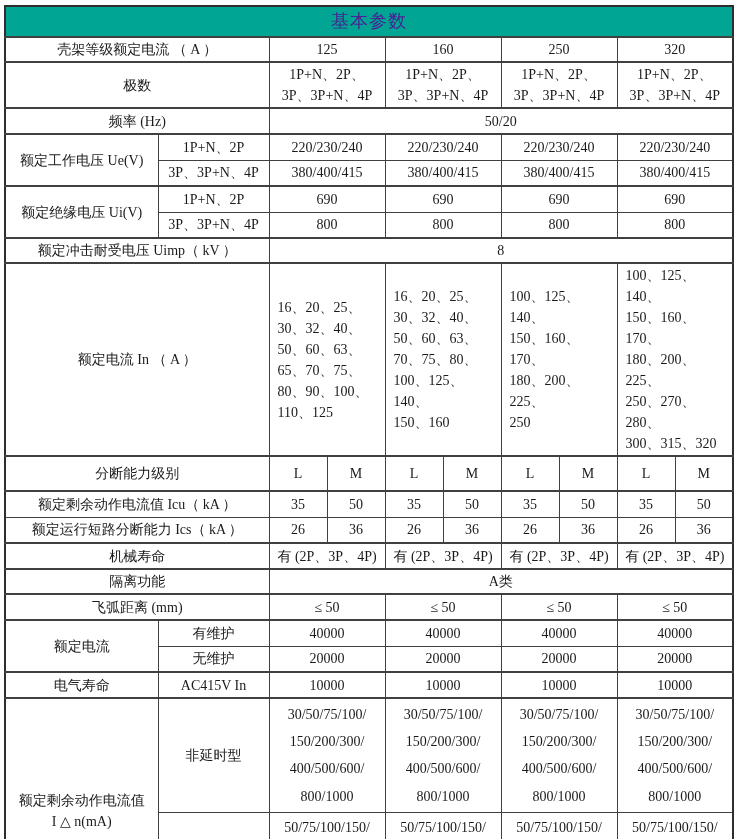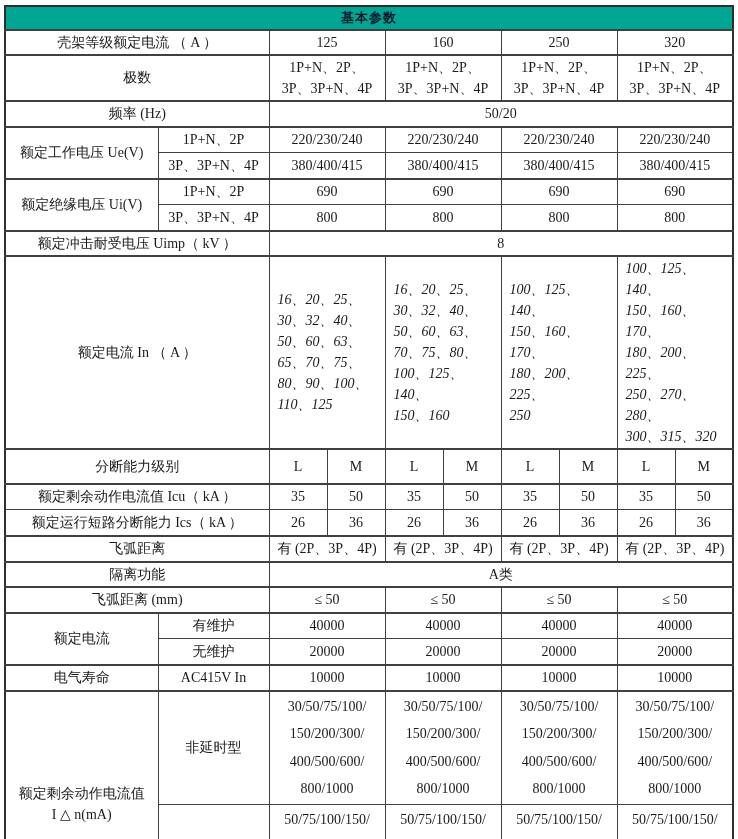--- a/index.html
+++ b/index.html
@@ -15,24 +15,24 @@
   }
   td,th{
     border:1px solid #404040;
     text-align:center;vertical-align:middle;
     font-size:14px;padding:1px 4px;
     white-space:pre-line;line-height:1.5;
     overflow:hidden;
   }
   tr.grp td{border-top-width:2px;}
   th.title{
-    background:#00A693;color:#0f172a;font-weight:bold;
-    font-size:13px;letter-spacing:1px;
-  }
-  td.leftlist{text-align:left;padding-left:8px;font-style:italic;}
+    background:#00A693;color:#4c1d95;font-weight:normal;
+    font-size:18px;letter-spacing:1px;
+  }
+  td.leftlist{text-align:left;padding-left:8px;}
   td.spread{line-height:1.95;}
 </style>
 </head>
 <body>
 
 <div class="wrap">
 <table>
   <colgroup>
     <col style="width:153px">
         <col style="width:111px">
@@ -168,21 +168,21 @@
     <td>36</td>
     <td>26</td>
     <td>36</td>
     <td>26</td>
     <td>36</td>
     <td>26</td>
     <td>36</td>
   </tr>
 
   <tr class="grp" style="height:26px">
-    <td colspan="2">飞弧距离</td>
+    <td colspan="2">机械寿命</td>
     <td colspan="2">有 (2P、3P、4P)</td>
     <td colspan="2">有 (2P、3P、4P)</td>
     <td colspan="2">有 (2P、3P、4P)</td>
     <td colspan="2">有 (2P、3P、4P)</td>
   </tr>
 
   <tr class="grp" style="height:24px">
     <td colspan="2">隔离功能</td>
     <td colspan="8">A类</td>
   </tr>

